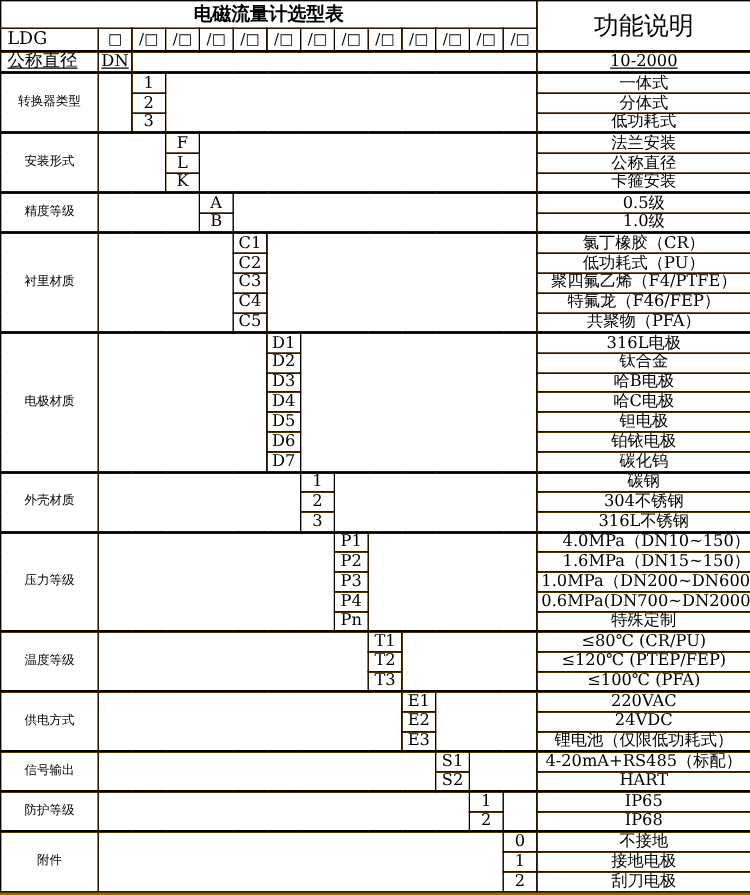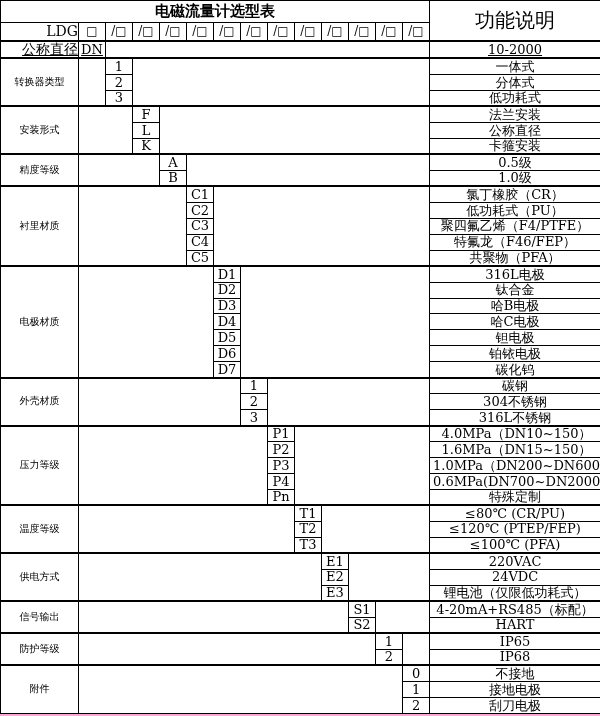--- a/index.html
+++ b/index.html
@@ -1,32 +1,32 @@
 <!DOCTYPE html>
 <html><head>
 <meta charset="utf-8">
 <style>
   html,body{margin:0;padding:0;background:#ffffff;}
-  .page{width:600px;height:716px;background:#f9a8d4;overflow:hidden;
+  .page{width:600px;height:716px;background:#a16207;overflow:hidden;
         font-family:"DejaVu Serif","Liberation Serif",serif;color:#000;}
   table.sel{border-collapse:collapse;table-layout:fixed;width:600px;height:714px;
             margin:0;border:1px solid #000;}
   td{border:1px solid #000;padding:0;text-align:center;vertical-align:middle;
      font-size:13px;line-height:1.05;white-space:nowrap;overflow:hidden;
      color:#000;background:#fff;}
   tr{height:15px;}
   tr.r-title{height:21px;}
   tr.r-code{height:17px;}
   tr.r-dn{height:16px;text-decoration:underline;}
   td.title{font-size:15px;font-weight:bold;}
   td.fhead{font-size:20px;}
   td.cat{font-size:10px;}
-  td.cat-left{font-size:14px;text-align:right;padding-left:5px;}
+  td.cat-left{font-size:14px;text-align:left;padding-left:5px;}
   td.slot{font-size:12px;}
-  td.desc-left{text-align:center;padding-left:3px;}
+  td.desc-left{text-align:right;padding-left:3px;}
   tr.block-start td{border-top:2px solid #000;}
 </style>
 </head>
 <body>
 
 <div class="page">
   <table class="sel">
     <colgroup>
       <col style="width:78px">
       <col style="width:27px">

